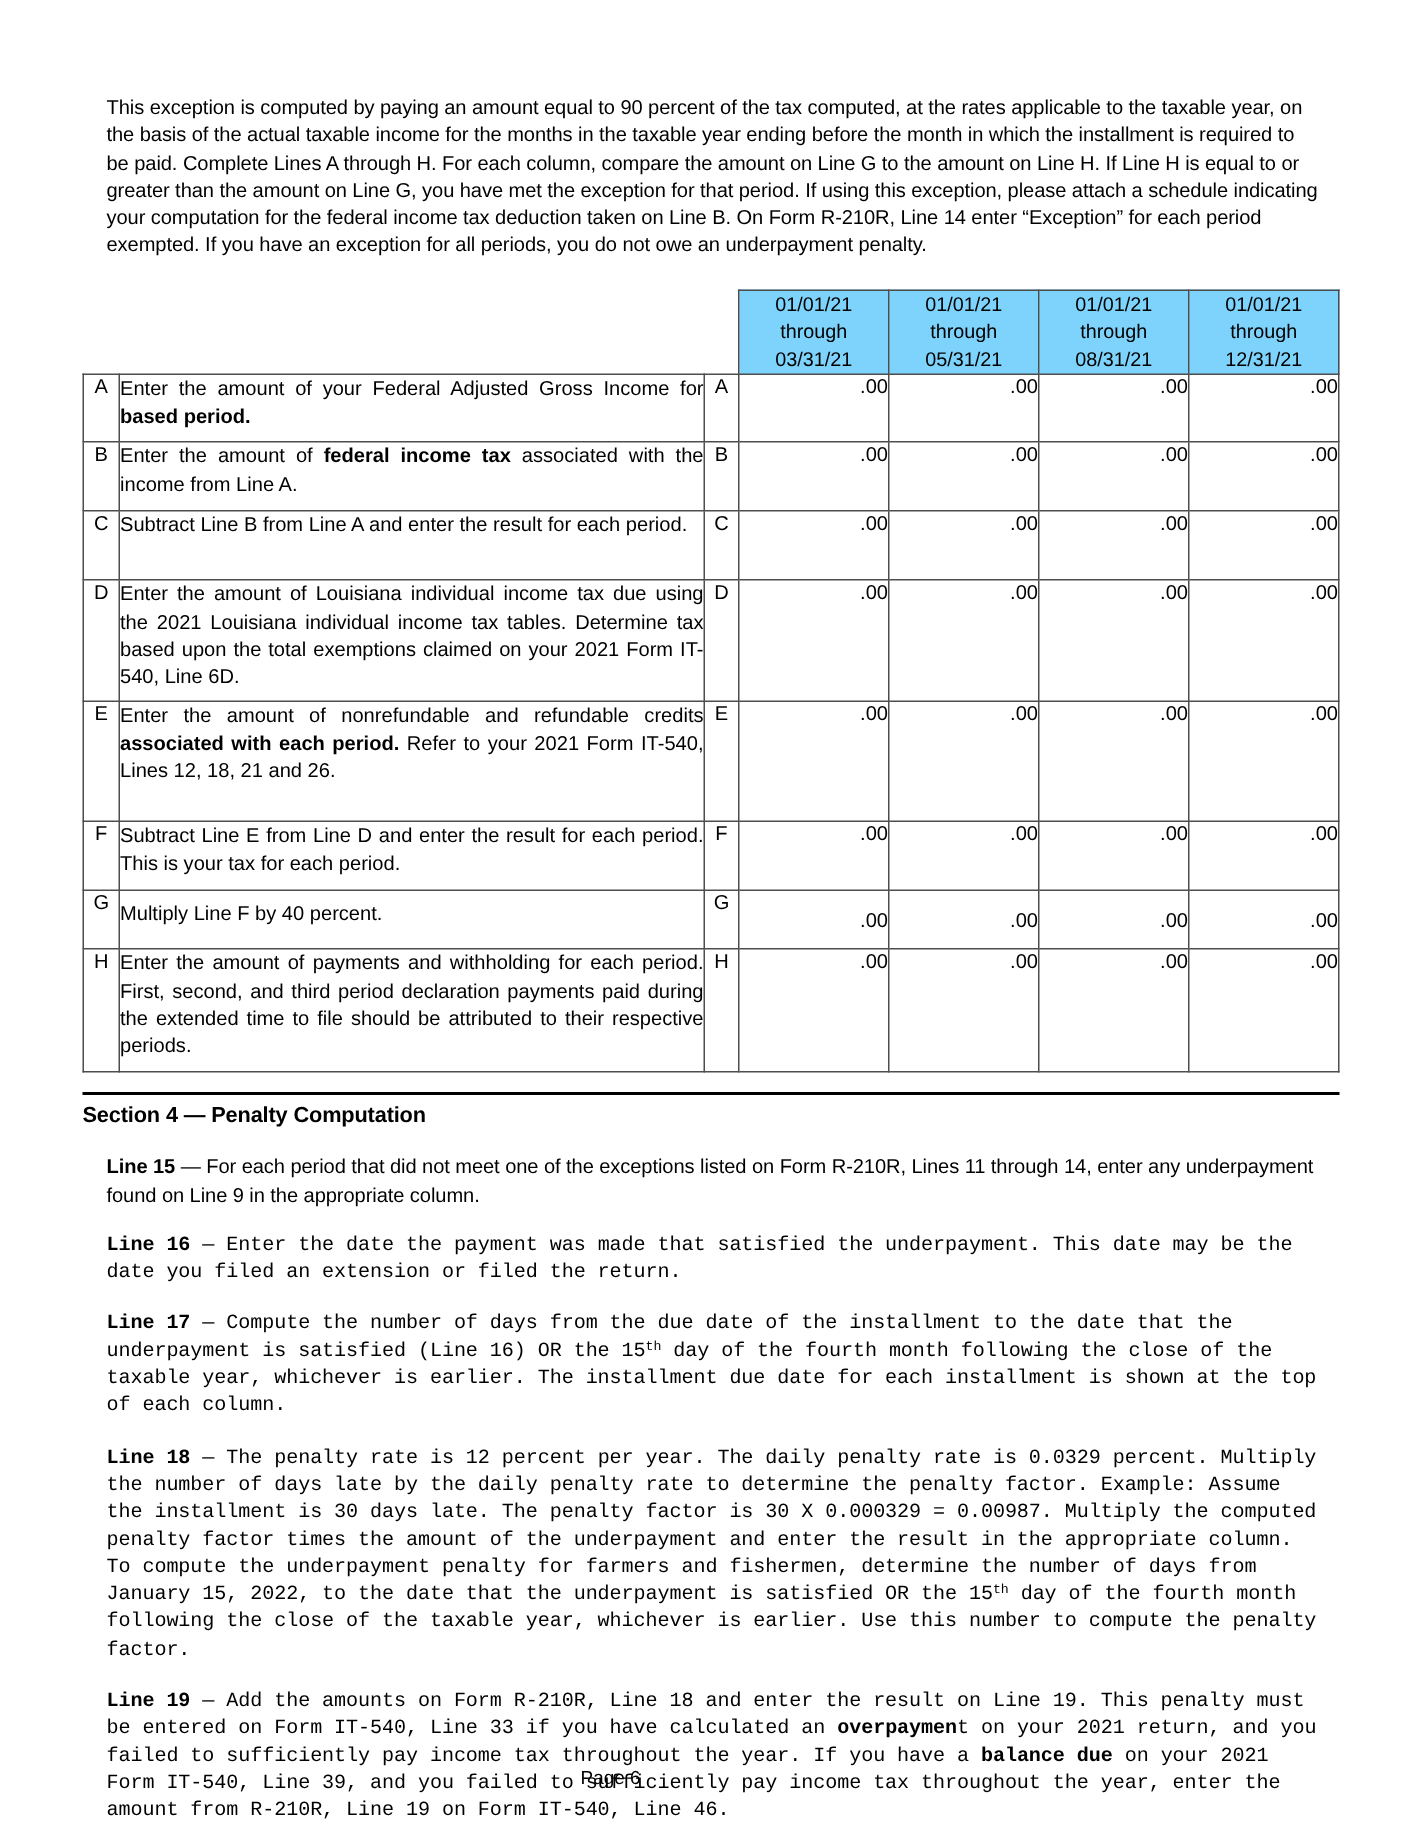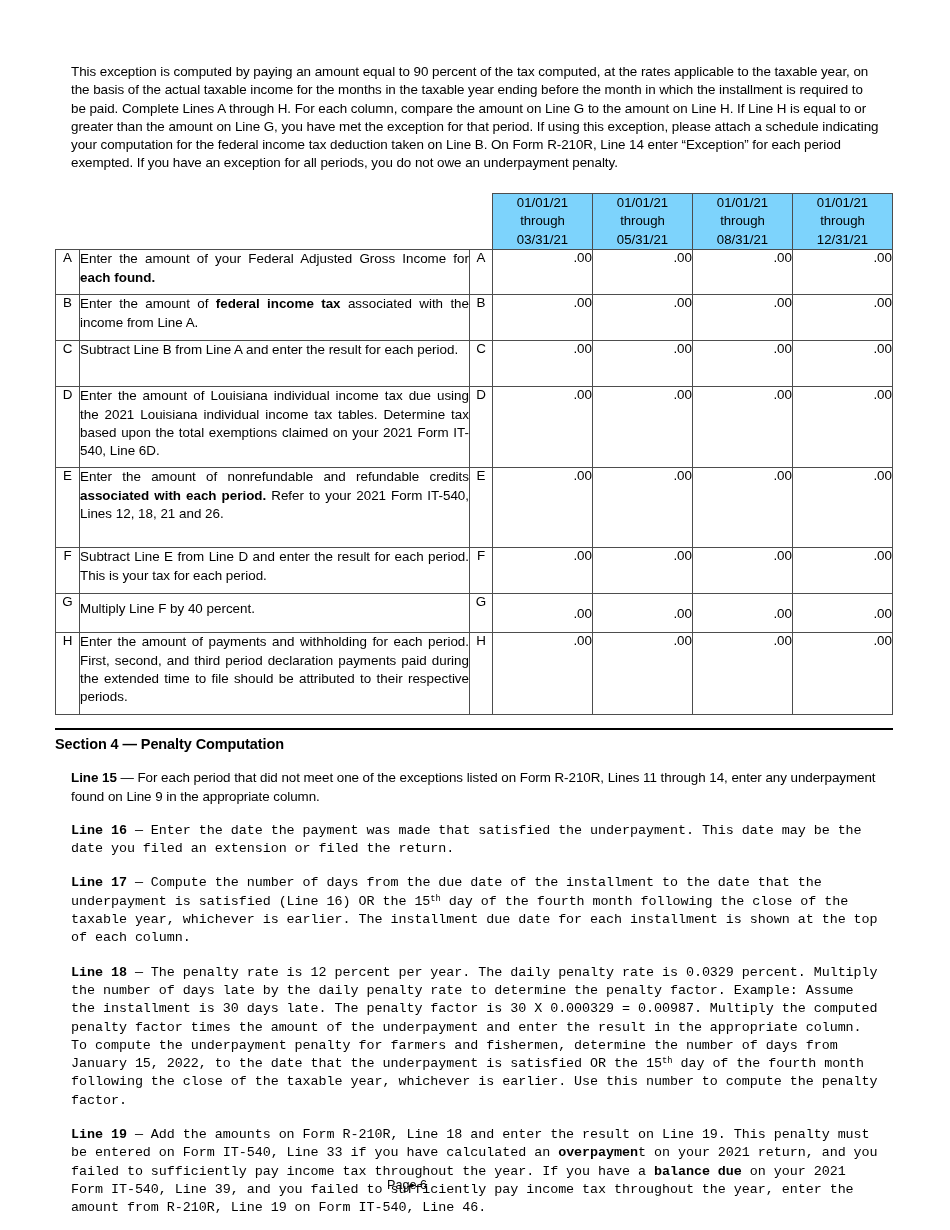--- a/index.html
+++ b/index.html
@@ -184,21 +184,21 @@
         </td>
         <td class="hdr">
           <div>01/01/21</div>
           <div>through</div>
           <div>12/31/21</div>
         </td>
       </tr>
 
       <tr class="r-a">
         <td class="letter">A</td>
-        <td class="desc">Enter the amount of your Federal Adjusted Gross Income for <span class="b">each found.</span></td>
+        <td class="desc">Enter the amount of your Federal Adjusted Gross Income for <span class="b">based period.</span></td>
         <td class="letter-r">A</td>
         <td class="amt">.00</td>
         <td class="amt">.00</td>
         <td class="amt">.00</td>
         <td class="amt">.00</td>
       </tr>
 
       <tr class="r-b">
         <td class="letter">B</td>
         <td class="desc">Enter the amount of <span class="b">federal income tax</span> associated with the income from Line A.</td>

